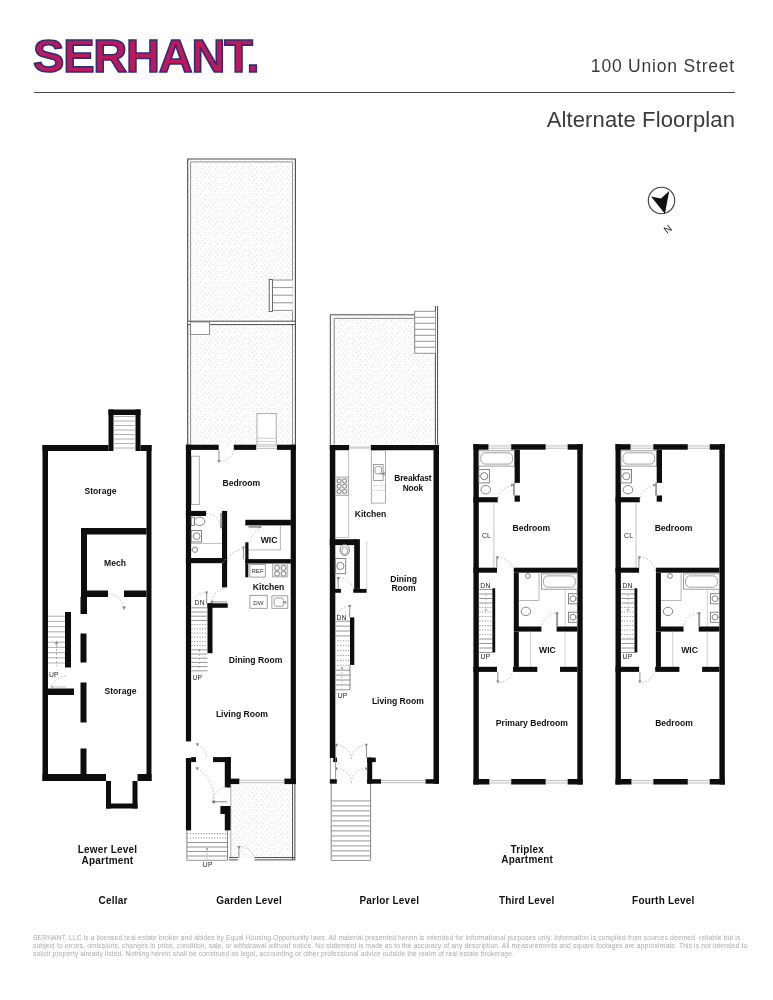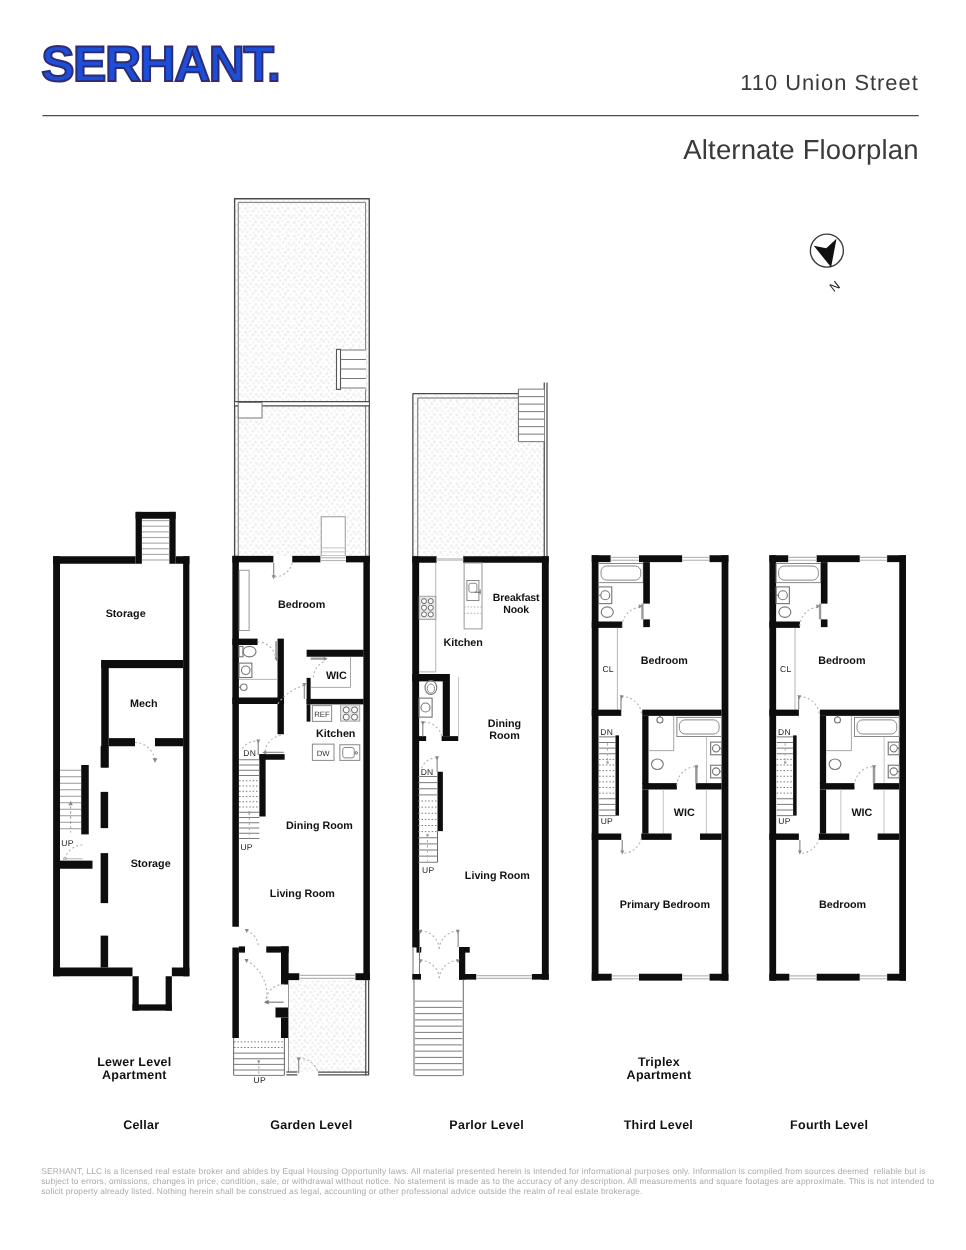--- a/index.html
+++ b/index.html
@@ -8,23 +8,23 @@
 svg text{font-family:"Liberation Sans",sans-serif;}
 .room{font-weight:bold;fill:#111111;font-size:8.6px;letter-spacing:0px;}
 .small{fill:#222222;font-size:6.8px;letter-spacing:0.2px;}
 .tiny{fill:#333333;font-size:6.2px;}
 .lvl{font-weight:bold;fill:#111111;font-size:10px;letter-spacing:0.2px;}
 .room2{font-weight:bold;fill:#111111;font-size:8.4px;letter-spacing:-0.1px;}
 </style>
 </head>
 <body>
 
-<div class="abs" style="left:33px;top:32px;color:#1d4ed8;font-weight:bold;font-size:40px;letter-spacing:-1.2px;-webkit-text-stroke:1.6px #2e2c75;line-height:1;">SERHANT.</div>
-
-<div class="abs" style="right:38px;top:56px;color:#3a3a3a;font-size:17.5px;letter-spacing:0.8px;">110 Union Street</div>
+<div class="abs" style="left:33px;top:32px;color:#be185d;font-weight:bold;font-size:47px;letter-spacing:-1.2px;-webkit-text-stroke:1.6px #2e2c75;line-height:1;">SERHANT.</div>
+
+<div class="abs" style="right:38px;top:56px;color:#3a3a3a;font-size:17.5px;letter-spacing:0.8px;">100 Union Street</div>
 
 <div class="abs" style="left:34px;top:92px;width:701px;height:1px;background:#4a4a4a;"></div>
 
 <div class="abs" style="right:38px;top:107px;color:#3a3a3a;font-size:22px;letter-spacing:0.13px;">Alternate Floorplan</div>
 
 <svg class="abs" style="left:0;top:0;" width="773" height="1000" viewBox="0 0 773 1000">
 <defs>
 <pattern id="hatch" width="13" height="11" patternUnits="userSpaceOnUse">
 <circle cx="1.5" cy="2" r="0.8" fill="none" stroke="#dddddd" stroke-width="0.6"></circle>
 <circle cx="5" cy="0.8" r="0.6" fill="none" stroke="#e2e2e2" stroke-width="0.55"></circle>

